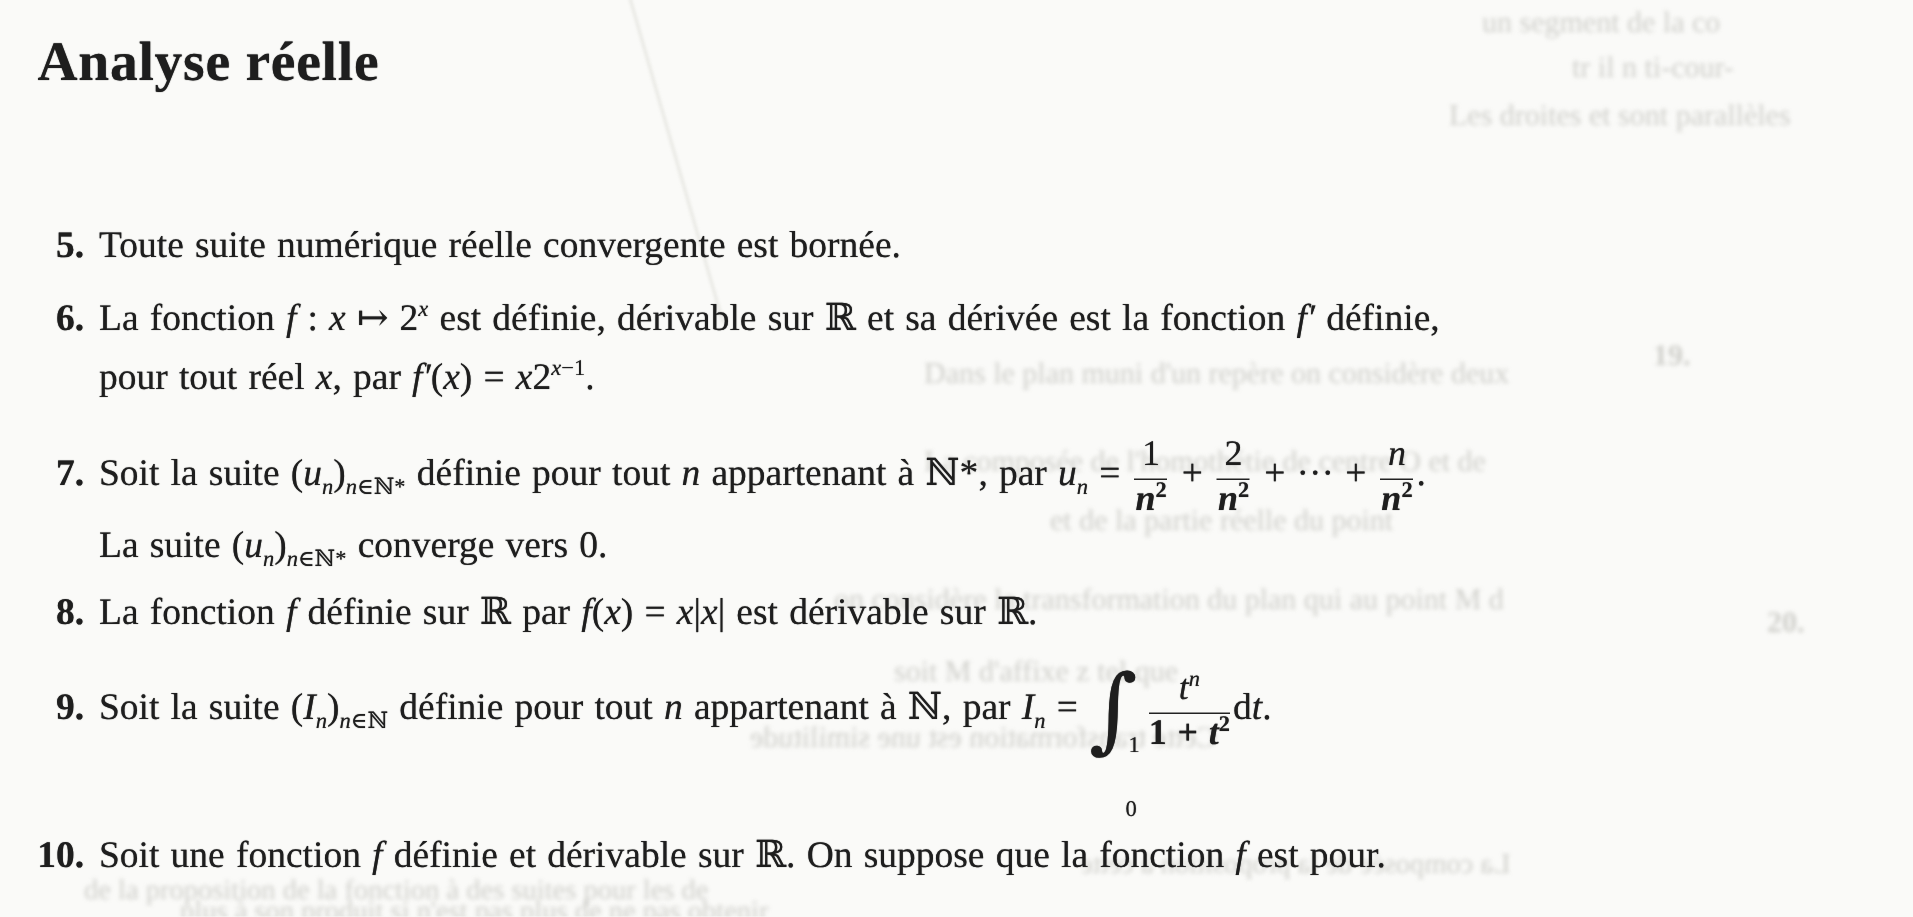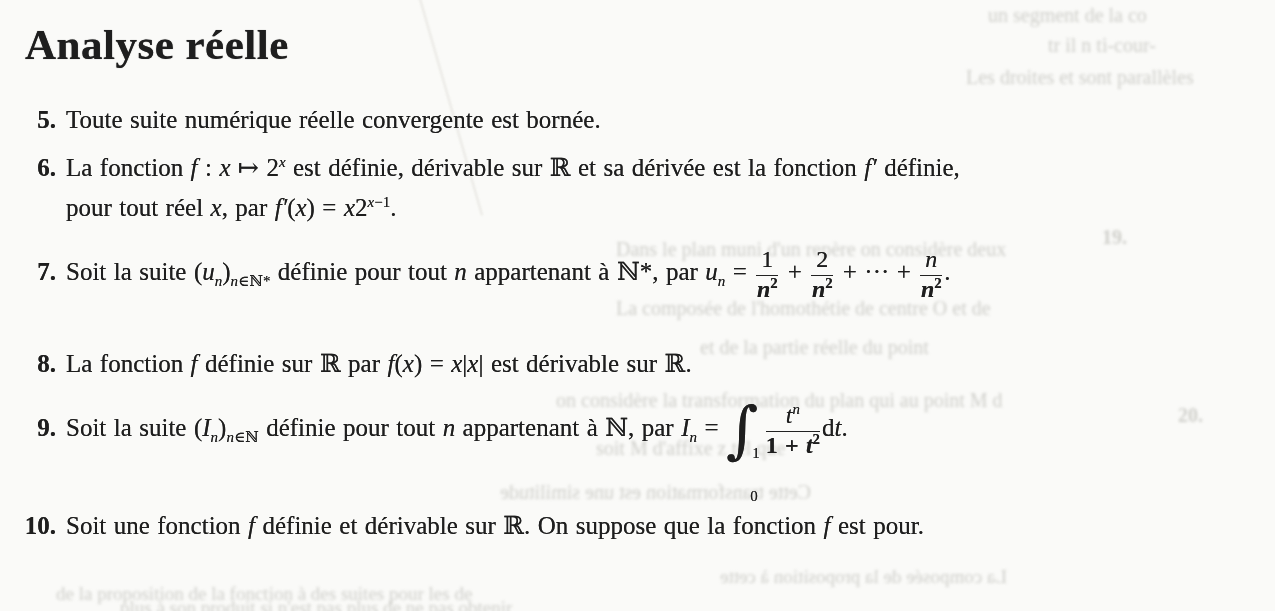--- a/index.html
+++ b/index.html
@@ -7,28 +7,29 @@
   body {
     width: 1275px; height: 611px;
     position: relative; overflow: hidden;
     background: #fafaf8;
     color: #1e1e1e;
     font-family: "Liberation Serif", "DejaVu Serif", serif;
   }
   .page { position: absolute; inset: 0; }
   .title {
     position: absolute; left: 25px; top: 20px; margin: 0;
-    font-size: 43px; font-weight: 700; letter-spacing: .5px;
+    font-size: 37px; font-weight: 700; letter-spacing: .5px;
     text-shadow: 0 0 .7px rgba(25,25,25,.9);
     text-align: center;
   }
   .tline {
     position: absolute; left: 0; white-space: nowrap;
     font-size: 25px; word-spacing: 1.2px;
     text-shadow: 0 0 .6px rgba(30,30,30,.85);
+    margin-top: 44px;
   }
   .num {
     display: inline-block; width: 56px; text-align: right;
     margin-right: 10px; font-weight: 700; font-style: normal;
   }
   .mi { font-style: italic; }
   sup, sub { font-size: 60%; line-height: 0; }
   .frac {
     display: inline-block; text-align: center; vertical-align: -0.72em;
     line-height: 1.08; margin: 0 2px; font-size: 24px;
@@ -84,20 +85,21 @@
   <h1 class="title">Analyse réelle</h1>
 
   <div class="tline" style="top:106px"><span class="num">5.</span><span>Toute suite numérique réelle convergente est bornée.</span></div>
 
   <div class="tline" style="top:153px"><span class="num">6.</span><span>La fonction </span><i class="mi">f</i><span> : </span><i class="mi">x</i><span> ↦ </span><span>2</span><sup><i class="mi">x</i></sup><span> est définie, dérivable sur </span><span>ℝ</span><span> et sa dérivée est la fonction </span><i class="mi">f′</i><span> définie,</span></div>
 
   <div class="tline" style="top:194px;left:66px"><span>pour tout réel </span><i class="mi">x</i><span>, par </span><i class="mi">f′</i><span>(</span><i class="mi">x</i><span>) = </span><i class="mi">x</i><span>2</span><sup><i class="mi">x</i><span>−1</span></sup><span>.</span></div>
 
   <div class="tline mathline" style="top:241px"><span class="num">7.</span><span>Soit la suite </span><span>(</span><i class="mi">u</i><sub><i class="mi">n</i></sub><span>)</span><sub><i class="mi">n</i><span>∈ℕ*</span></sub><span> définie pour tout </span><i class="mi">n</i><span> appartenant à </span><span>ℕ*</span><span>, par </span><i class="mi">u</i><sub><i class="mi">n</i></sub><span> = </span><span class="frac"><span class="fnum">1</span><span class="fden"><i class="mi">n</i><sup>2</sup></span></span><span> + </span><span class="frac"><span class="fnum">2</span><span class="fden"><i class="mi">n</i><sup>2</sup></span></span><span> + ··· + </span><span class="frac"><span class="fnum"><i class="mi">n</i></span><span class="fden"><i class="mi">n</i><sup>2</sup></span></span><span>.</span></div>
 
+  <div class="tline" style="top:306px;left:66px"><span>La suite </span><span>(</span><i class="mi">u</i><sub><i class="mi">n</i></sub><span>)</span><sub><i class="mi">n</i><span>∈ℕ*</span></sub><span> converge vers 0.</span></div>
 
   <div class="tline" style="top:349px"><span class="num">8.</span><span>La fonction </span><i class="mi">f</i><span> définie sur </span><span>ℝ</span><span> par </span><i class="mi">f</i><span>(</span><i class="mi">x</i><span>) = </span><i class="mi">x</i><span>|</span><i class="mi">x</i><span>|</span><span> est dérivable sur </span><span>ℝ</span><span>.</span></div>
 
   <div class="tline mathline2" style="top:392px"><span class="num">9.</span><span>Soit la suite </span><span>(</span><i class="mi">I</i><sub><i class="mi">n</i></sub><span>)</span><sub><i class="mi">n</i><span>∈ℕ</span></sub><span> définie pour tout </span><i class="mi">n</i><span> appartenant à </span><span>ℕ</span><span>, par </span><i class="mi">I</i><sub><i class="mi">n</i></sub><span> = </span><span><span class="int-glyph">∫</span><span class="int-limits">
           <span class="int-top">1</span>
           <span class="int-bot">0</span>
         </span></span><span class="frac"><span class="fnum"><i class="mi">t</i><sup><i class="mi">n</i></sup></span><span class="fden"><span>1 + </span><i class="mi">t</i><sup>2</sup></span></span><span>d</span><i class="mi">t</i><span>.</span></div>
 
 
   <div class="tline" style="top:511px"><span class="num">10.</span><span>Soit une fonction </span><i class="mi">f</i><span> définie et dérivable sur </span><span>ℝ</span><span>. On suppose que la fonction </span><i class="mi">f</i><span> est pour.</span></div>

